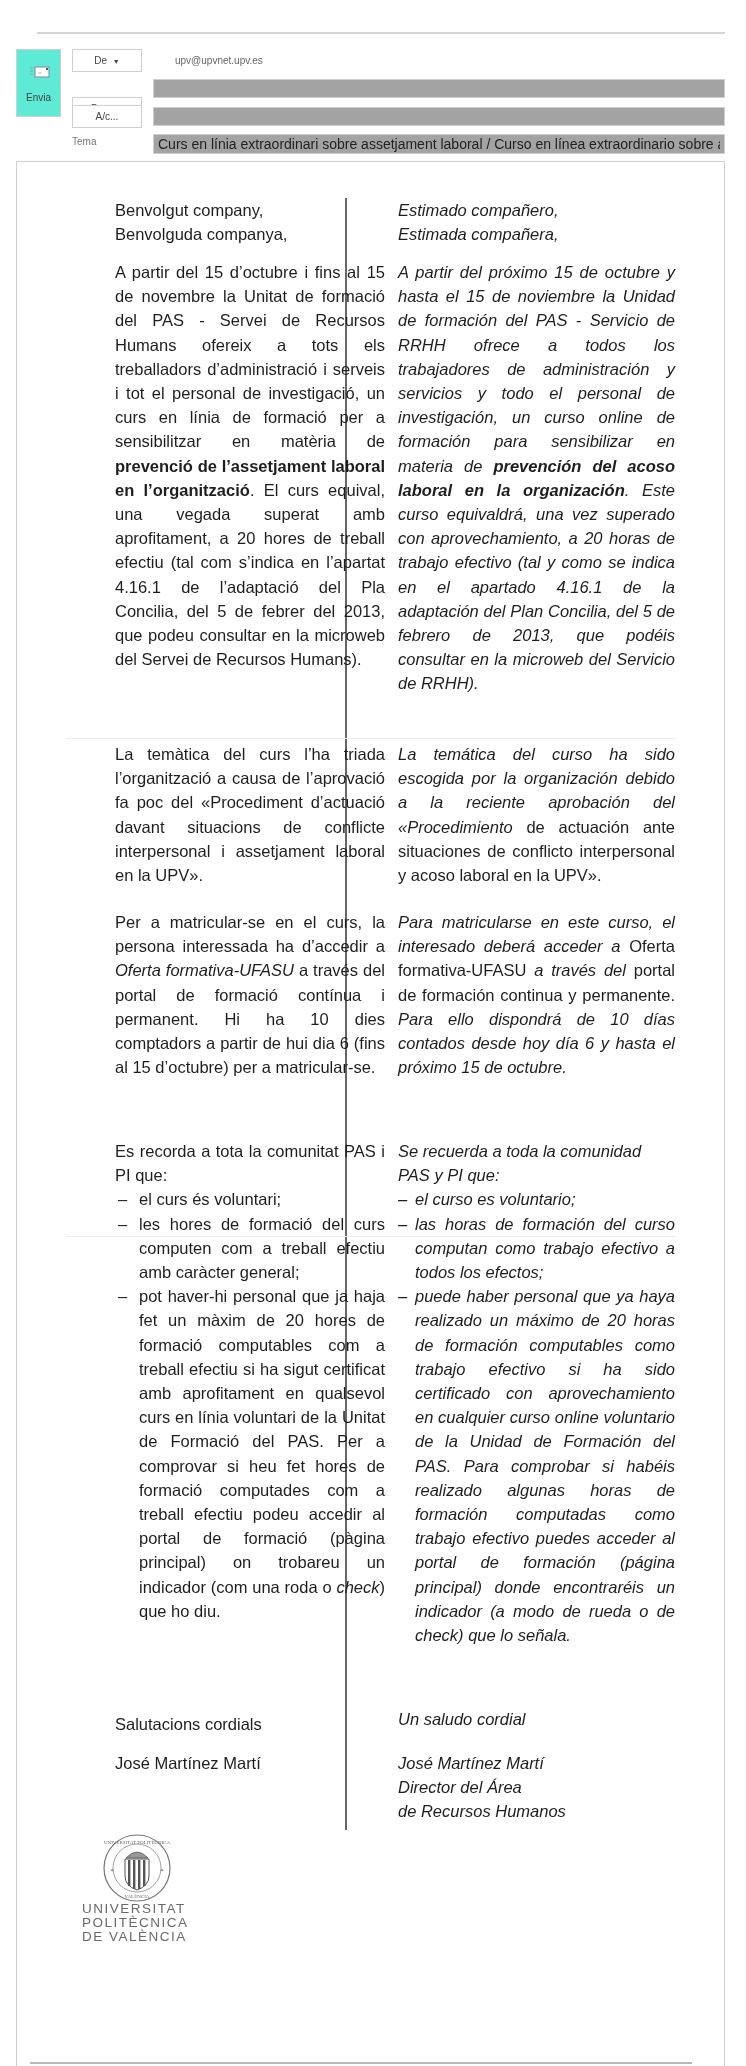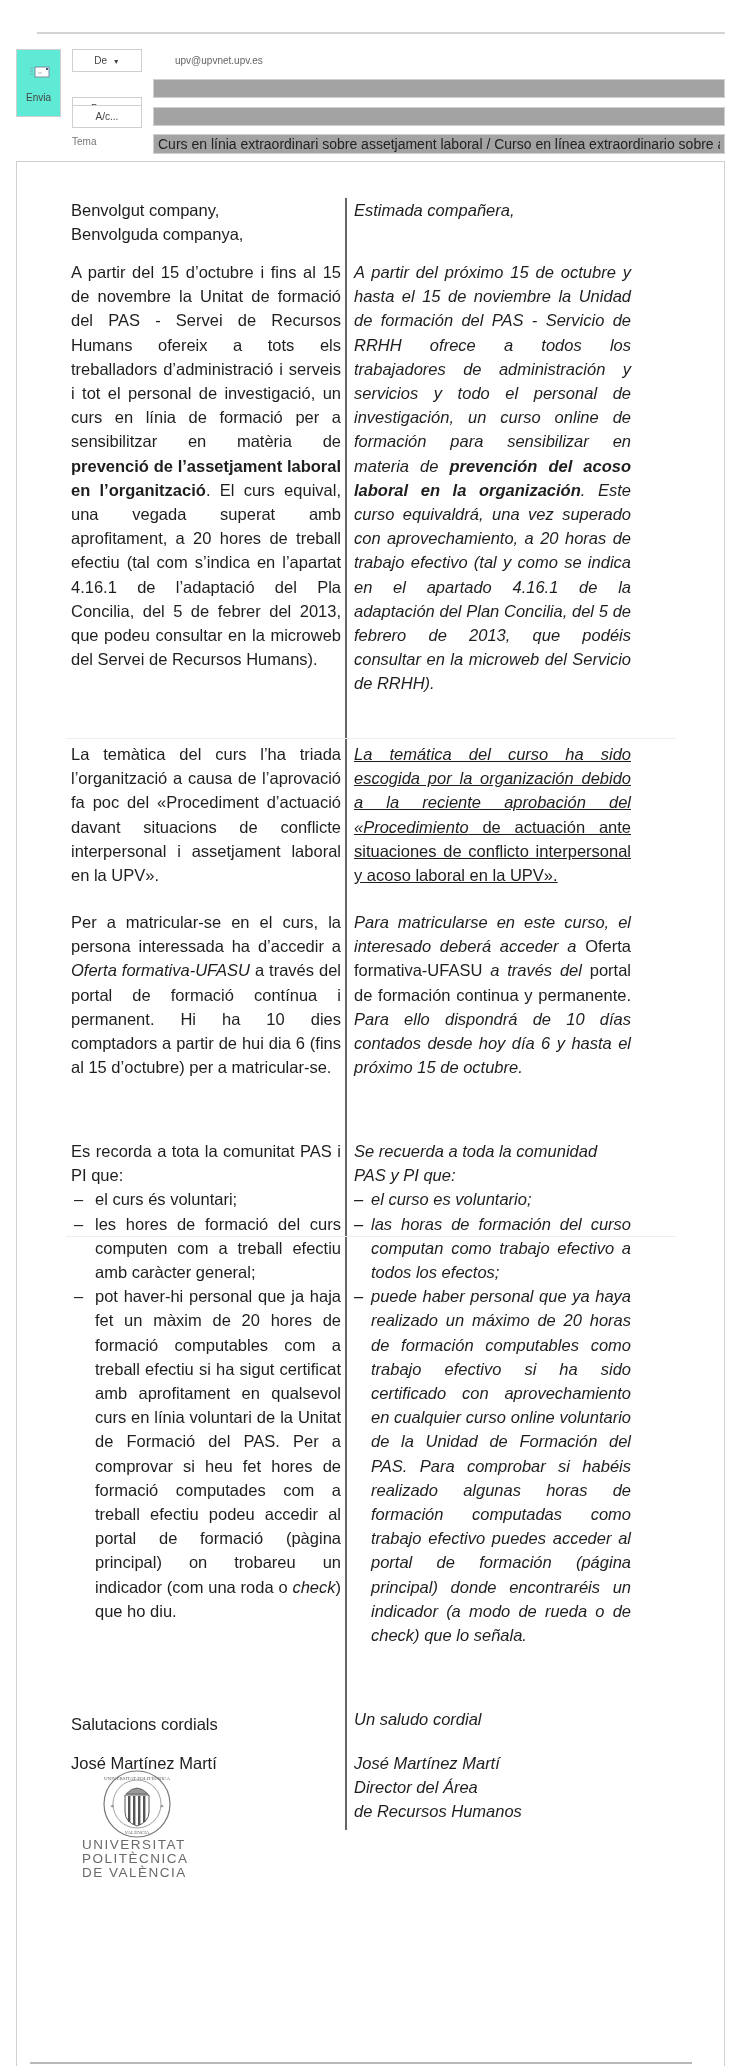--- a/index.html
+++ b/index.html
@@ -18,31 +18,31 @@
   .from-val { left: 175px; top: 55px; font-size: 10px; color: #666; }
   .hdr-input { left: 153px; width: 572px; height: 19px; border: 1px solid #cfcfcf;
                box-sizing: border-box; background: #a3a3a3; font-size: 14px; color: #222;
                padding: 0 4px; line-height: 17px; font-family: "Liberation Sans", sans-serif;
                outline: none; }
   .tema-lbl { left: 72px; top: 136px; font-size: 10px; color: #777; text-align: right; }
   .frame { left: 16px; top: 161px; width: 709px; height: 1905px; border-left: 1px solid #cfcfcf;
            border-right: 1px solid #cfcfcf; border-top: 1px solid #cfcfcf; box-sizing: border-box; }
   .col-divider { left: 345px; top: 198px; width: 1.5px; height: 1632px; background: #666; }
   .row-sep { left: 66px; width: 610px; height: 1px; background: #eeeeee; }
-  .txt { font-size: 16.5px; line-height: 24.2px; color: #1e1e1e; }
+  .txt { font-size: 16.5px; line-height: 24.2px; color: #1e1e1e; margin-left: 44px; }
   .lcol { left: 71px; width: 270px; }
   .rcol { left: 354px; width: 277px; }
   .just { text-align: justify; }
   .ital { font-style: italic; }
   .noital { font-style: normal; }
   .bullet { position: relative; padding-left: 24px; }
   .bullet .dash { position: absolute; left: 3px; top: 0; }
   .rcol .bullet { padding-left: 17px; }
   .rcol .bullet .dash { left: 0; }
-  .logo { left: 80px; top: 1768px; width: 116px; height: 120px; }
+  .logo { left: 80px; top: 1832px; width: 116px; height: 120px; }
   .logo-text { position: absolute; left: 2px; top: 70px; font-size: 13.5px; line-height: 14px;
                letter-spacing: 1.5px; color: #6a6a6a; }
   .bottom-rule { left: 30px; top: 2062px; width: 662px; height: 2px; background: #b8b8b8; }
 </style>
 </head>
 <body>
 
 <div class="abs top-rule"></div>
 
 <div class="abs send-btn">
@@ -102,28 +102,29 @@
   <div class="bullet just"><span class="dash">–</span><span>les hores de formació del curs computen com a treball efectiu amb caràcter general;</span></div>
   <div class="bullet just"><span class="dash">–</span><span>pot haver-hi personal que ja haja fet un màxim de 20 hores de formació computables com a treball efectiu si ha sigut certificat amb aprofitament en qualsevol curs en línia voluntari de la Unitat de Formació del PAS. Per a comprovar si heu fet hores de formació computades com a treball efectiu podeu accedir al portal de formació (pàgina principal) on trobareu un indicador (com una roda o </span><i>check</i><span>) que ho diu.</span></div>
 </div>
 
 <div class="abs txt lcol" style="top:1712px;">Salutacions cordials</div>
 <div class="abs txt lcol" style="top:1751px;">
   <div>José Martínez Martí</div>
 </div>
 
 <div class="abs txt rcol ital" style="top:198px;">
+  <div>Estimado compañero,</div>
   <div>Estimada compañera,</div>
 </div>
 
 <div class="abs txt rcol ital just" style="top:260px;">
   <span>A partir del próximo 15 de octubre y hasta el 15 de noviembre la Unidad de formación del PAS - Servicio de RRHH ofrece a todos los trabajadores de administración y servicios y todo el personal de investigación, un curso online de formación para sensibilizar en materia de </span><b class="noital" style="font-style:italic;">prevención del acoso laboral en la organización</b><span>. Este curso equivaldrá, una vez superado con aprovechamiento, a 20 horas de trabajo efectivo (tal y como se indica en el apartado 4.16.1 de la adaptación del Plan Concilia, del 5 de febrero de 2013, que podéis consultar en la microweb del Servicio de RRHH).</span>
 </div>
 
-<div class="abs txt rcol just" style="top:742px;text-decoration:underline;">
+<div class="abs txt rcol just" style="top:742px;">
   <span class="ital">La temática del curso ha sido escogida por la organización debido a la reciente aprobación del «Procedimiento</span><span> de actuación ante situaciones de conflicto interpersonal y acoso laboral en la UPV».</span>
 </div>
 
 <div class="abs txt rcol just" style="top:910px;">
   <span class="ital">Para matricularse en este curso, el interesado deberá acceder a </span><span>Oferta formativa-UFASU</span><span class="ital"> a través del</span><span> portal de formación continua y permanente.</span><span class="ital"> Para ello dispondrá de 10 días contados desde hoy día 6 y hasta el próximo 15 de octubre.</span>
 </div>
 
 <div class="abs txt rcol ital" style="top:1139px;">
   <div>Se recuerda a toda la comunidad PAS y PI que:</div>
   <div class="bullet"><span class="dash">–</span><span>el curso es voluntario;</span></div>

